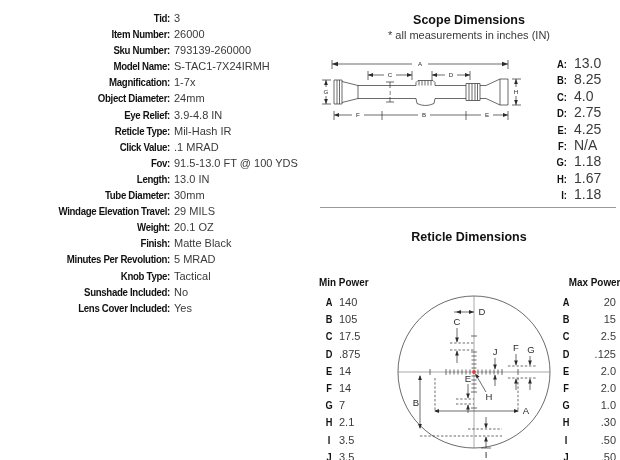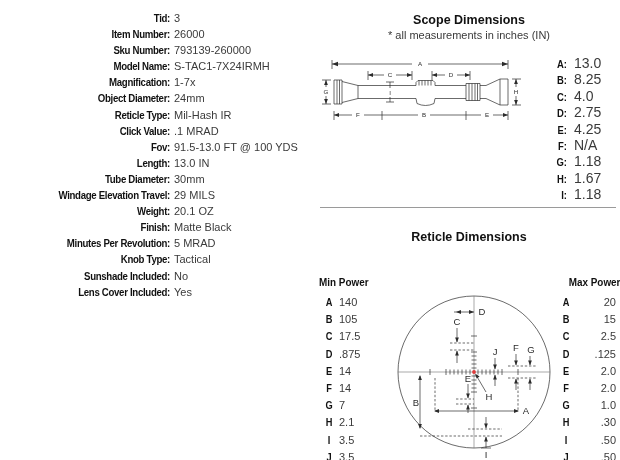--- a/index.html
+++ b/index.html
@@ -189,20 +189,24 @@
       <span class="spec-label">Model Name:</span>
       <span class="spec-value">S-TAC1-7X24IRMH</span>
     </div>
     <div class="spec-row">
       <span class="spec-label">Magnification:</span>
       <span class="spec-value">1-7x</span>
     </div>
     <div class="spec-row">
       <span class="spec-label">Object Diameter:</span>
       <span class="spec-value">24mm</span>
+    </div>
+    <div class="spec-row">
+      <span class="spec-label">Eye Relief:</span>
+      <span class="spec-value">3.9-4.8 IN</span>
     </div>
     <div class="spec-row">
       <span class="spec-label">Reticle Type:</span>
       <span class="spec-value">Mil-Hash IR</span>
     </div>
     <div class="spec-row">
       <span class="spec-label">Click Value:</span>
       <span class="spec-value">.1 MRAD</span>
     </div>
     <div class="spec-row">

